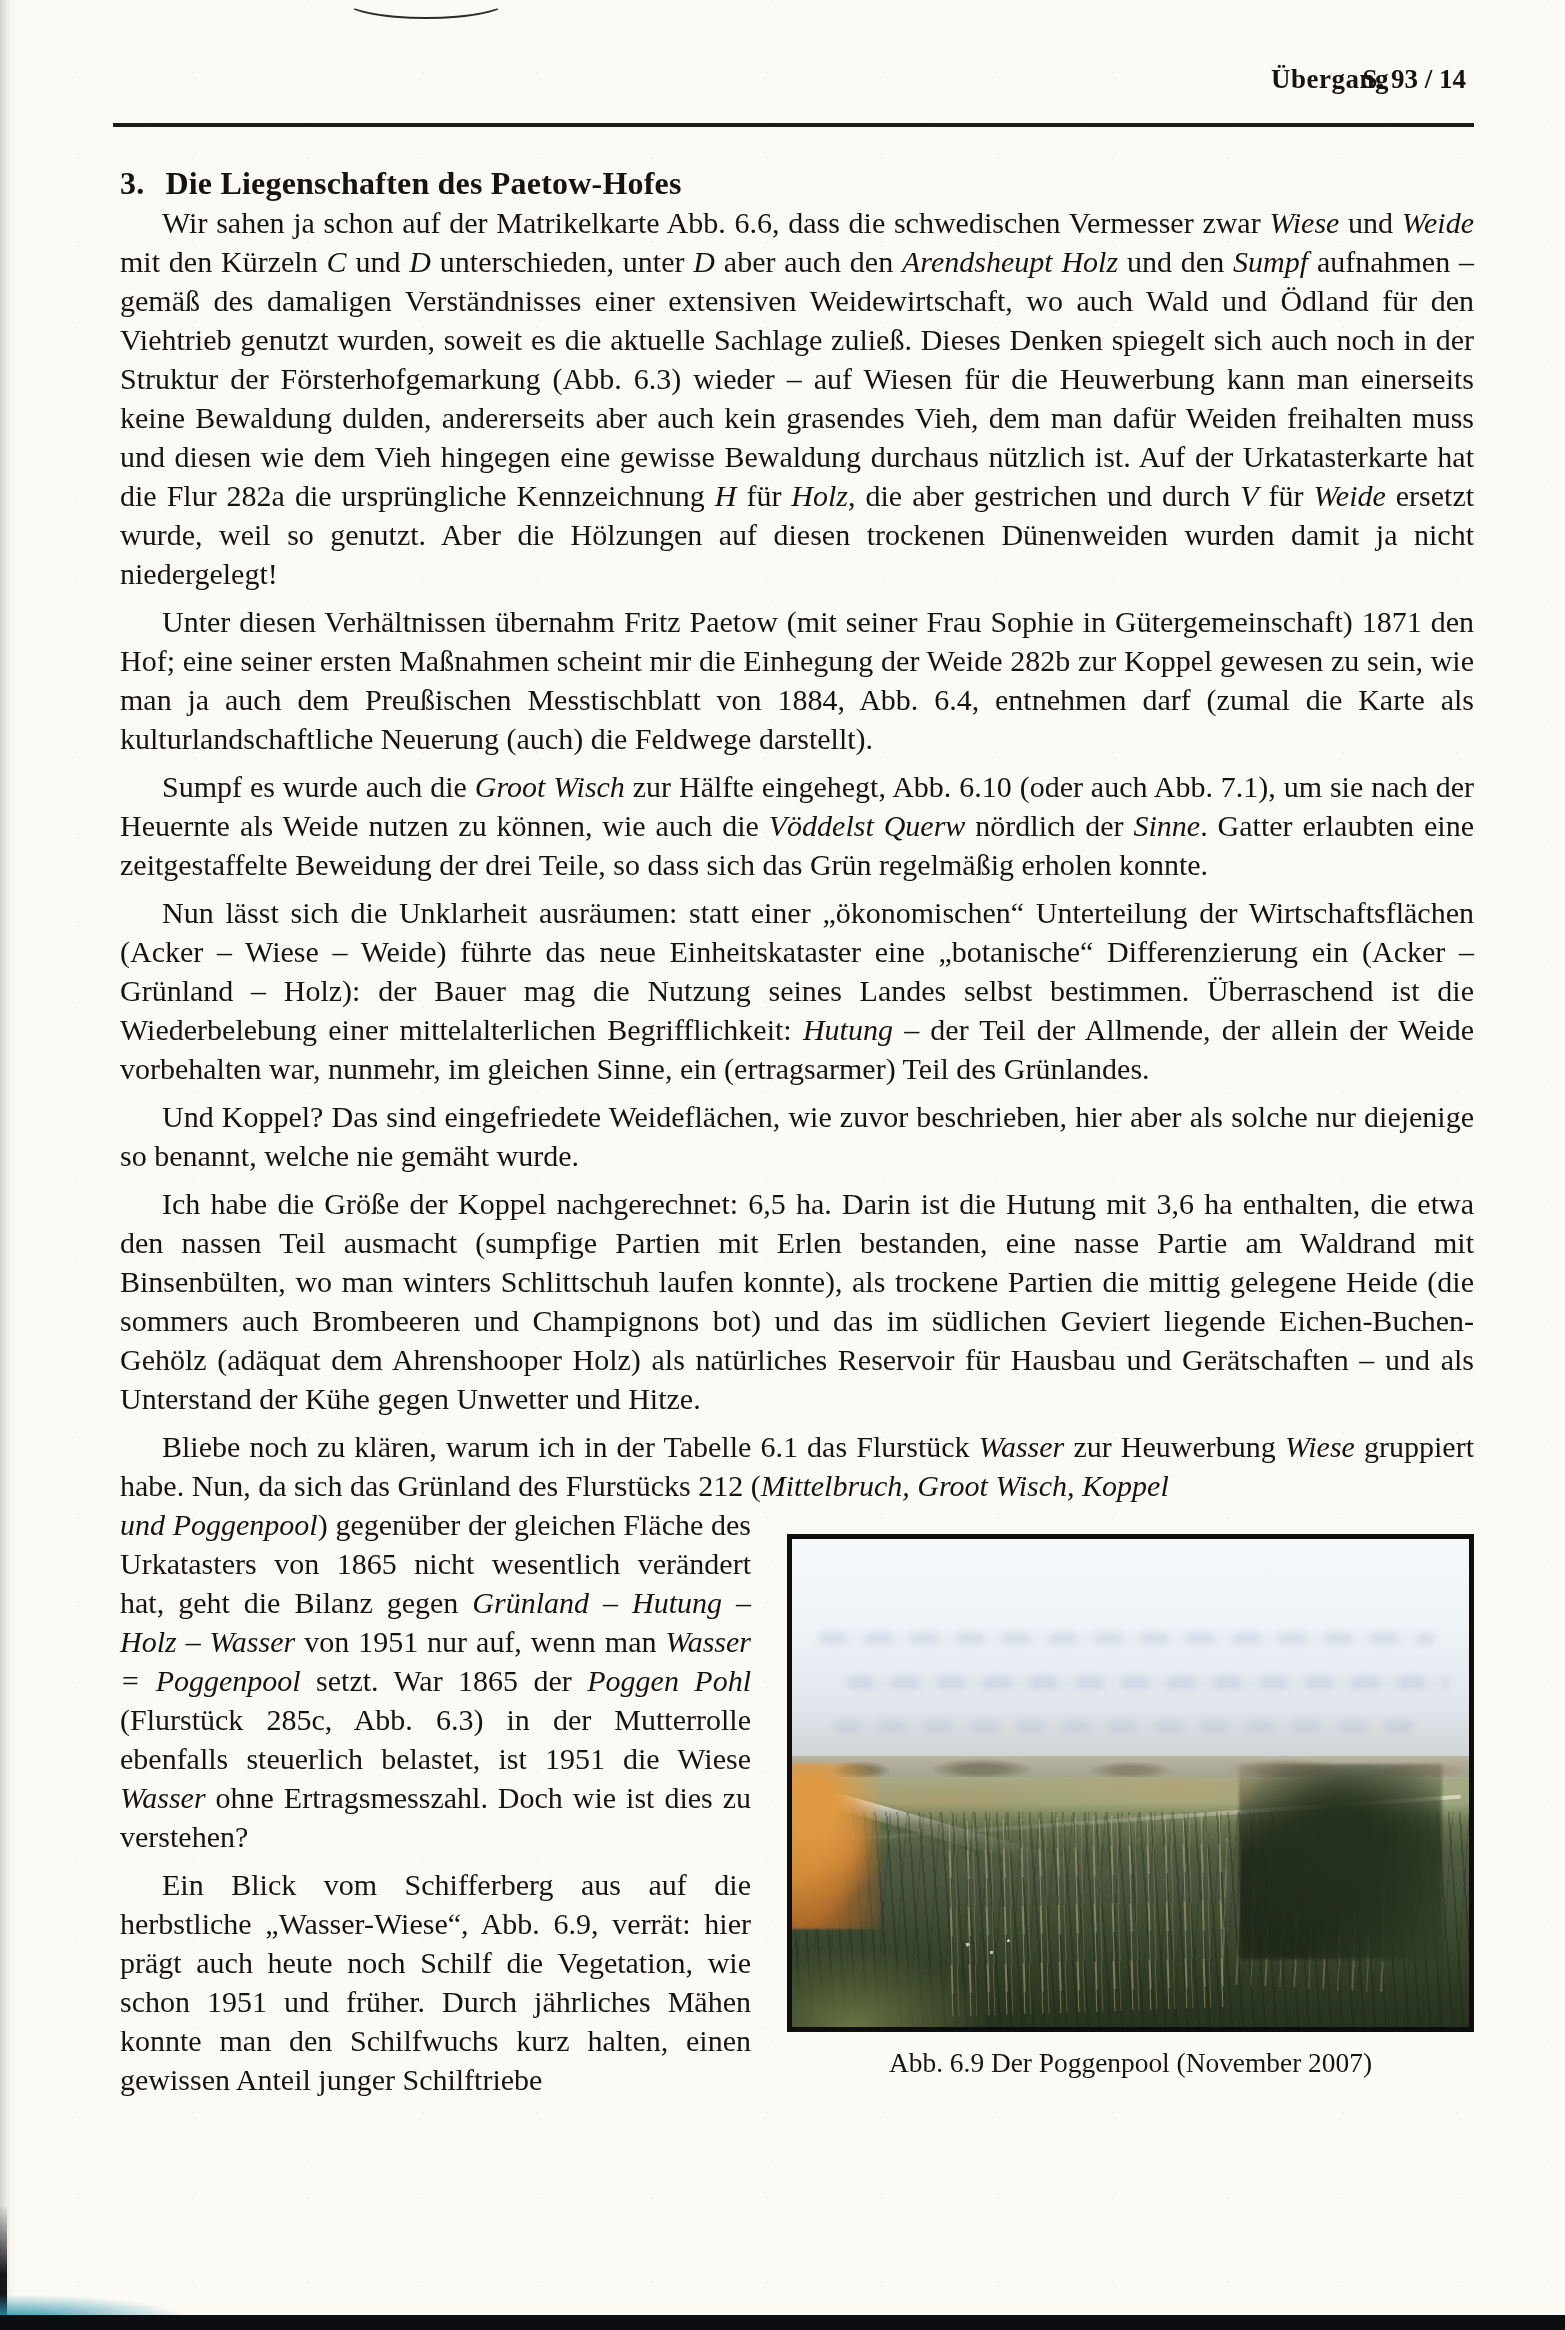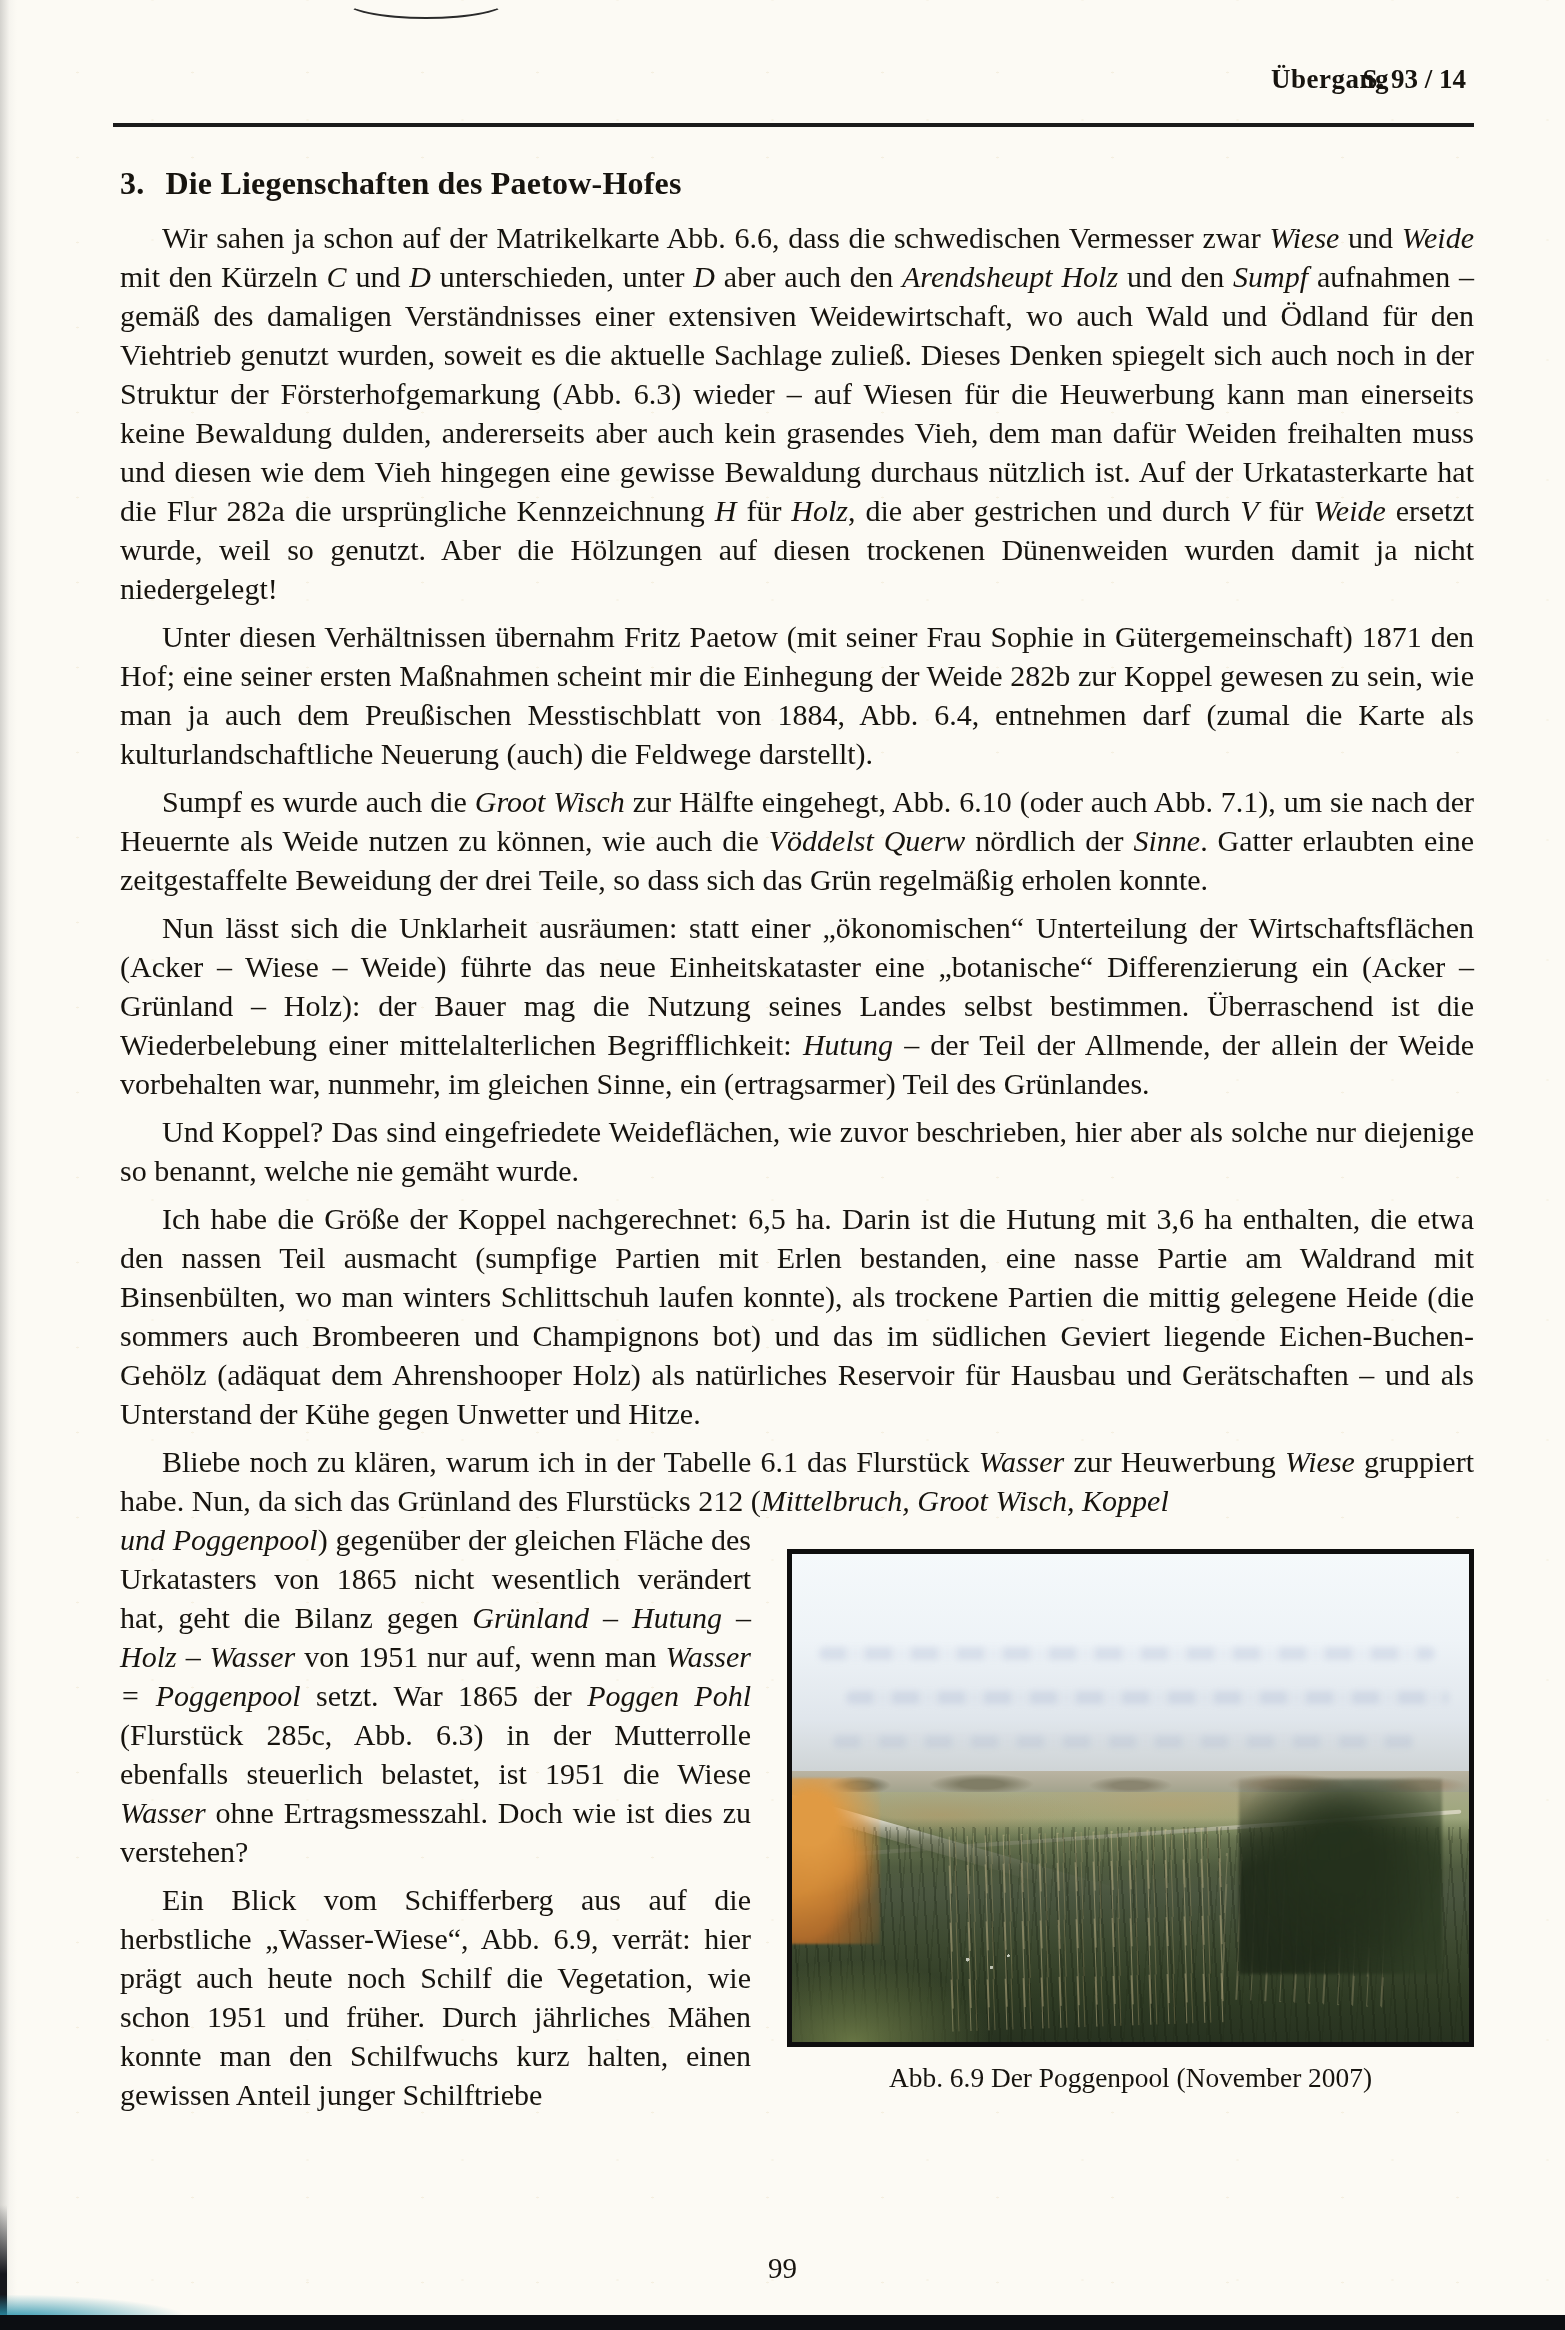--- a/index.html
+++ b/index.html
@@ -22,21 +22,21 @@
 
   .hdr{position:relative;height:35px;line-height:35px;font-size:27px;}
   .hdr .run-title{display:block;text-align:right;padding-right:85px;font-weight:bold;letter-spacing:0.5px;}
   .hdr .page-ref{position:absolute;right:8px;top:0;font-weight:bold;}
 
   .rule{height:4px;background:#1b1b1b;margin:26px 0 0 -7px;}
 
   h1.sect{font-size:32px;font-weight:bold;margin:36px 0 0 0;line-height:40px;letter-spacing:0.2px;}
   h1.sect .num{margin-right:21px;}
 
-  .body-text{margin-top:15px;font-size:30px;line-height:39px;text-align:justify;hyphens:auto;-webkit-hyphens:auto;}
+  .body-text{margin-top:0;font-size:30px;line-height:39px;text-align:justify;hyphens:auto;-webkit-hyphens:auto;}
   .body-text p{margin:0 0 9px 0;text-indent:42px;}
   .body-text p.cont{text-indent:0;}
   .body-text i{font-style:italic;}
 
   .wrap-row{display:flex;align-items:center;}
   .left-col{width:631px;flex:0 0 631px;}
   .right-col{width:687px;flex:0 0 687px;margin-left:36px;}
 
   figure{margin:0;padding:0;}
   .photo-frame{
@@ -161,21 +161,20 @@
             <div class="ly autumn-tree"></div>
             <div class="ly grass-bl"></div>
             <div class="ly flowers"></div>
           </div>
           <figcaption>Abb. 6.9  Der Poggenpool (November 2007)</figcaption>
         </figure>
       </div>
     </div>
   </div>
 
-  <div class="page-num">99</div>
 </div>
 
 <div class="left-shade"></div>
 <div class="top-arc"></div>
 <div class="left-dark-low"></div>
 <div class="bottom-teal"></div>
 <div class="bottom-band"></div>
 
 
 </body></html>

